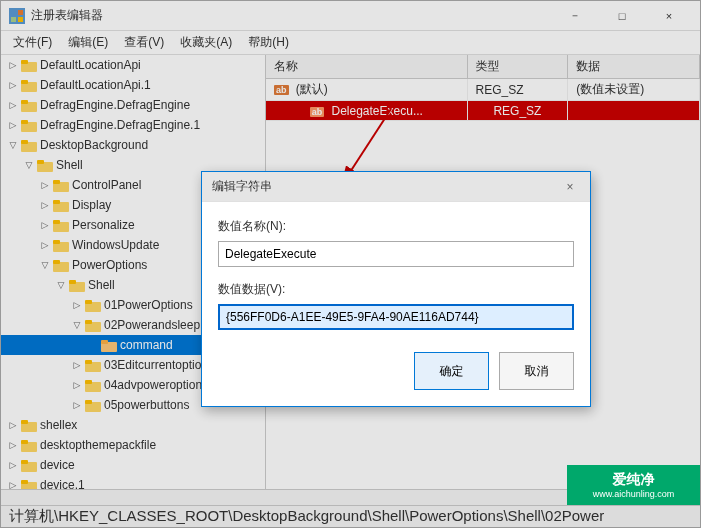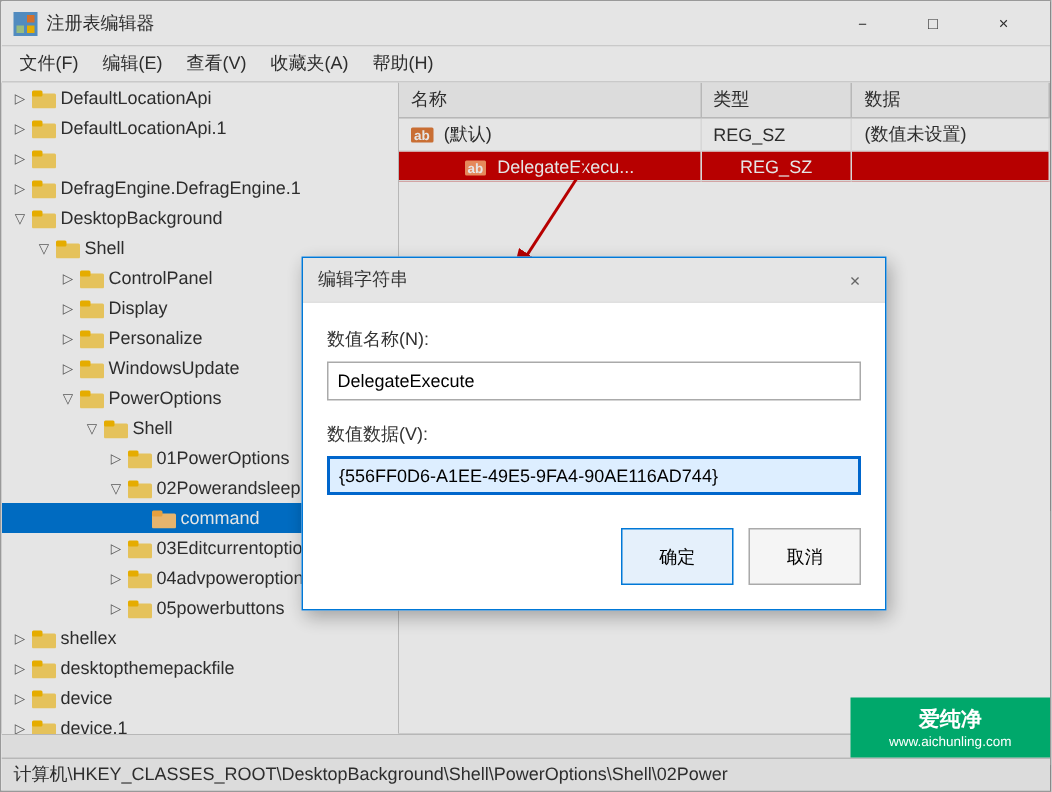--- a/index.html
+++ b/index.html
@@ -186,21 +186,21 @@
     }
 
     
     .status-bar {
       height: 22px;
       border-top: 1px solid #ccc;
       background: #f5f5f5;
       display: flex;
       align-items: center;
       padding: 0 8px;
-      font-size: 12px;
+      font-size: 15px;
       color: #333;
     }
 
     
     .h-scroll {
       height: 16px;
       background: #f5f5f5;
       border-top: 1px solid #ccc;
     }
 
@@ -388,20 +388,21 @@
       </div>
 
       <div class="tree-item" style="padding-left:4px;">
         <span class="expand-icon">▷</span>
         <span class="folder-icon">
           <svg viewBox="0 0 16 14">
               <rect x="0" y="4" width="16" height="10" rx="1" fill="#ffd966"></rect>
               <rect x="0" y="2" width="7" height="4" rx="1" fill="#ffc000"></rect>
             </svg>
         </span>
+        <span>DefragEngine.DefragEngine</span>
       </div>
 
       <div class="tree-item" style="padding-left:4px;">
         <span class="expand-icon">▷</span>
         <span class="folder-icon">
           <svg viewBox="0 0 16 14">
               <rect x="0" y="4" width="16" height="10" rx="1" fill="#ffd966"></rect>
               <rect x="0" y="2" width="7" height="4" rx="1" fill="#ffc000"></rect>
             </svg>
         </span>

